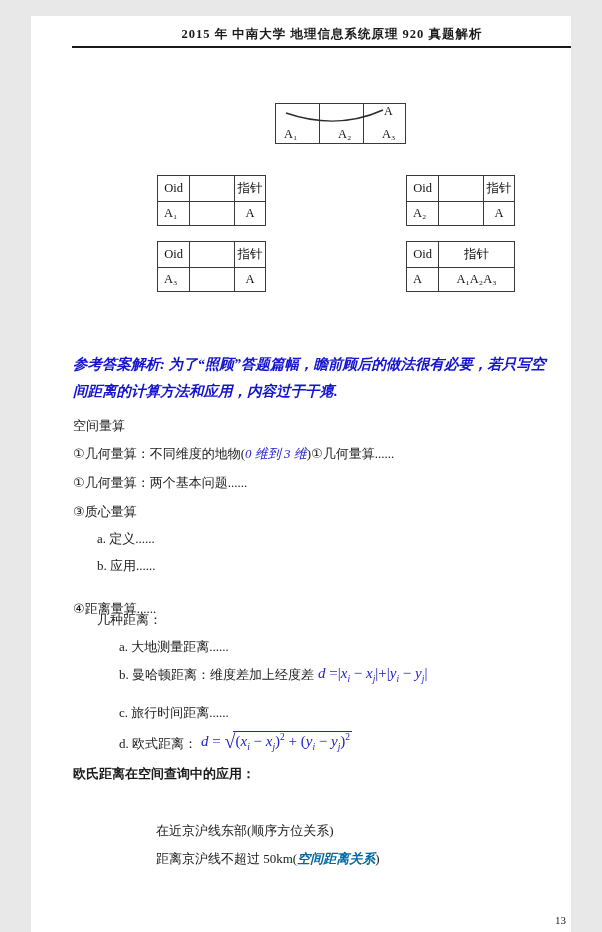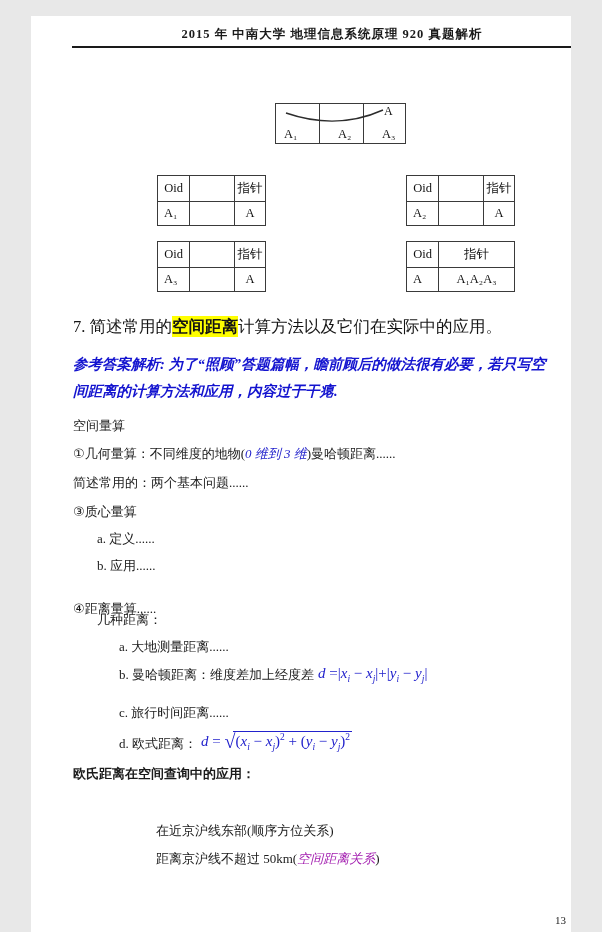--- a/index.html
+++ b/index.html
@@ -40,21 +40,21 @@
   .hl { background:#ffff00; font-weight:bold; padding:1px 0; }
 
   .note { position:absolute; left:42px; color:#1414cf; font-weight:bold; font-style:italic;
           font-size:14.5px; white-space:nowrap; }
   .note1 { top:339px; } .note2 { top:366px; }
 
   .line { position:absolute; font-size:13px; white-space:nowrap; color:#1b1b1b; }
   .ind0 { left:42px; } .ind1 { left:66px; } .ind2 { left:88px; } .ind3 { left:125px; }
   .bold { font-weight:bold; }
   .bluetxt { color:#2222cc; font-style:italic; }
-  .bluebold { color:#a21caf; font-weight:normal; font-style:italic; }
+  .bluebold { color:#0369a1; font-weight:bold; font-style:italic; }
 
   .formula { color:#2222cc; font-family:"Liberation Serif","DejaVu Serif",serif;
              font-size:15px; white-space:nowrap; }
   .formula .mi { font-style:italic; }
   .formula sub { font-size:9.5px; font-style:italic; }
   .formula sup { font-size:9.5px; }
   .sqrt-sign { font-size:20px; font-style:normal; margin-right:-2px; vertical-align:-2px; }
   .radicand { border-top:1.5px solid #2222cc; padding:1px 2px 0 2px; }
   .fline { display:flex; align-items:flex-end; gap:4px; }
 
@@ -131,34 +131,31 @@
       <td class="w-a hfirst">Oid</td>
       <td class="w-d">指针</td>
     </tr>
     <tr class="dat">
       <td class="first">A</td>
       <td>A₁A₂A₃</td>
     </tr>
   </tbody>
     </table>
 
-  <div class="question">
-    <span>7. 简述常用的</span><span class="hl">空间距离</span><span>计算方法以及它们在实际中的应用。</span>
-  </div>
 
   <div class="note note2">间距离的计算方法和应用，内容过于干瘪.</div>
   <div class="note note1">参考答案解析: 为了“照顾”答题篇幅，瞻前顾后的做法很有必要，若只写空</div>
 
   <div class="line ind0" style="top:401px">空间量算</div>
 
   <div class="line ind0" style="top:429px">
-    <span>①几何量算：不同维度的地物(</span><span class="bluetxt">0 维到 3 维</span><span>)曼哈顿距离......</span>
+    <span>①几何量算：不同维度的地物(</span><span class="bluetxt">0 维到 3 维</span><span>)①几何量算......</span>
   </div>
 
-  <div class="line ind0" style="top:458px">简述常用的：两个基本问题......</div>
+  <div class="line ind0" style="top:458px">①几何量算：两个基本问题......</div>
   <div class="line ind0" style="top:487px">③质心量算</div>
   <div class="line ind1" style="top:514px">a. 定义......</div>
   <div class="line ind1" style="top:541px">b. 应用......</div>
   <div class="line ind0" style="top:584px">④距离量算......</div>
   <div class="line ind1" style="top:595px">几种距离：</div>
   <div class="line ind2" style="top:622px">a. 大地测量距离......</div>
 
   <div class="line ind2 fline" style="top:649px">
     <span>b. 曼哈顿距离：维度差加上经度差</span>
     <span class="formula"><span class="mi">d</span><span> =|</span><span class="mi">x</span><sub>i</sub><span> − </span><span class="mi">x</span><sub>j</sub><span>|+|</span><span class="mi">y</span><sub>i</sub><span> − </span><span class="mi">y</span><sub>j</sub><span>|</span></span>

